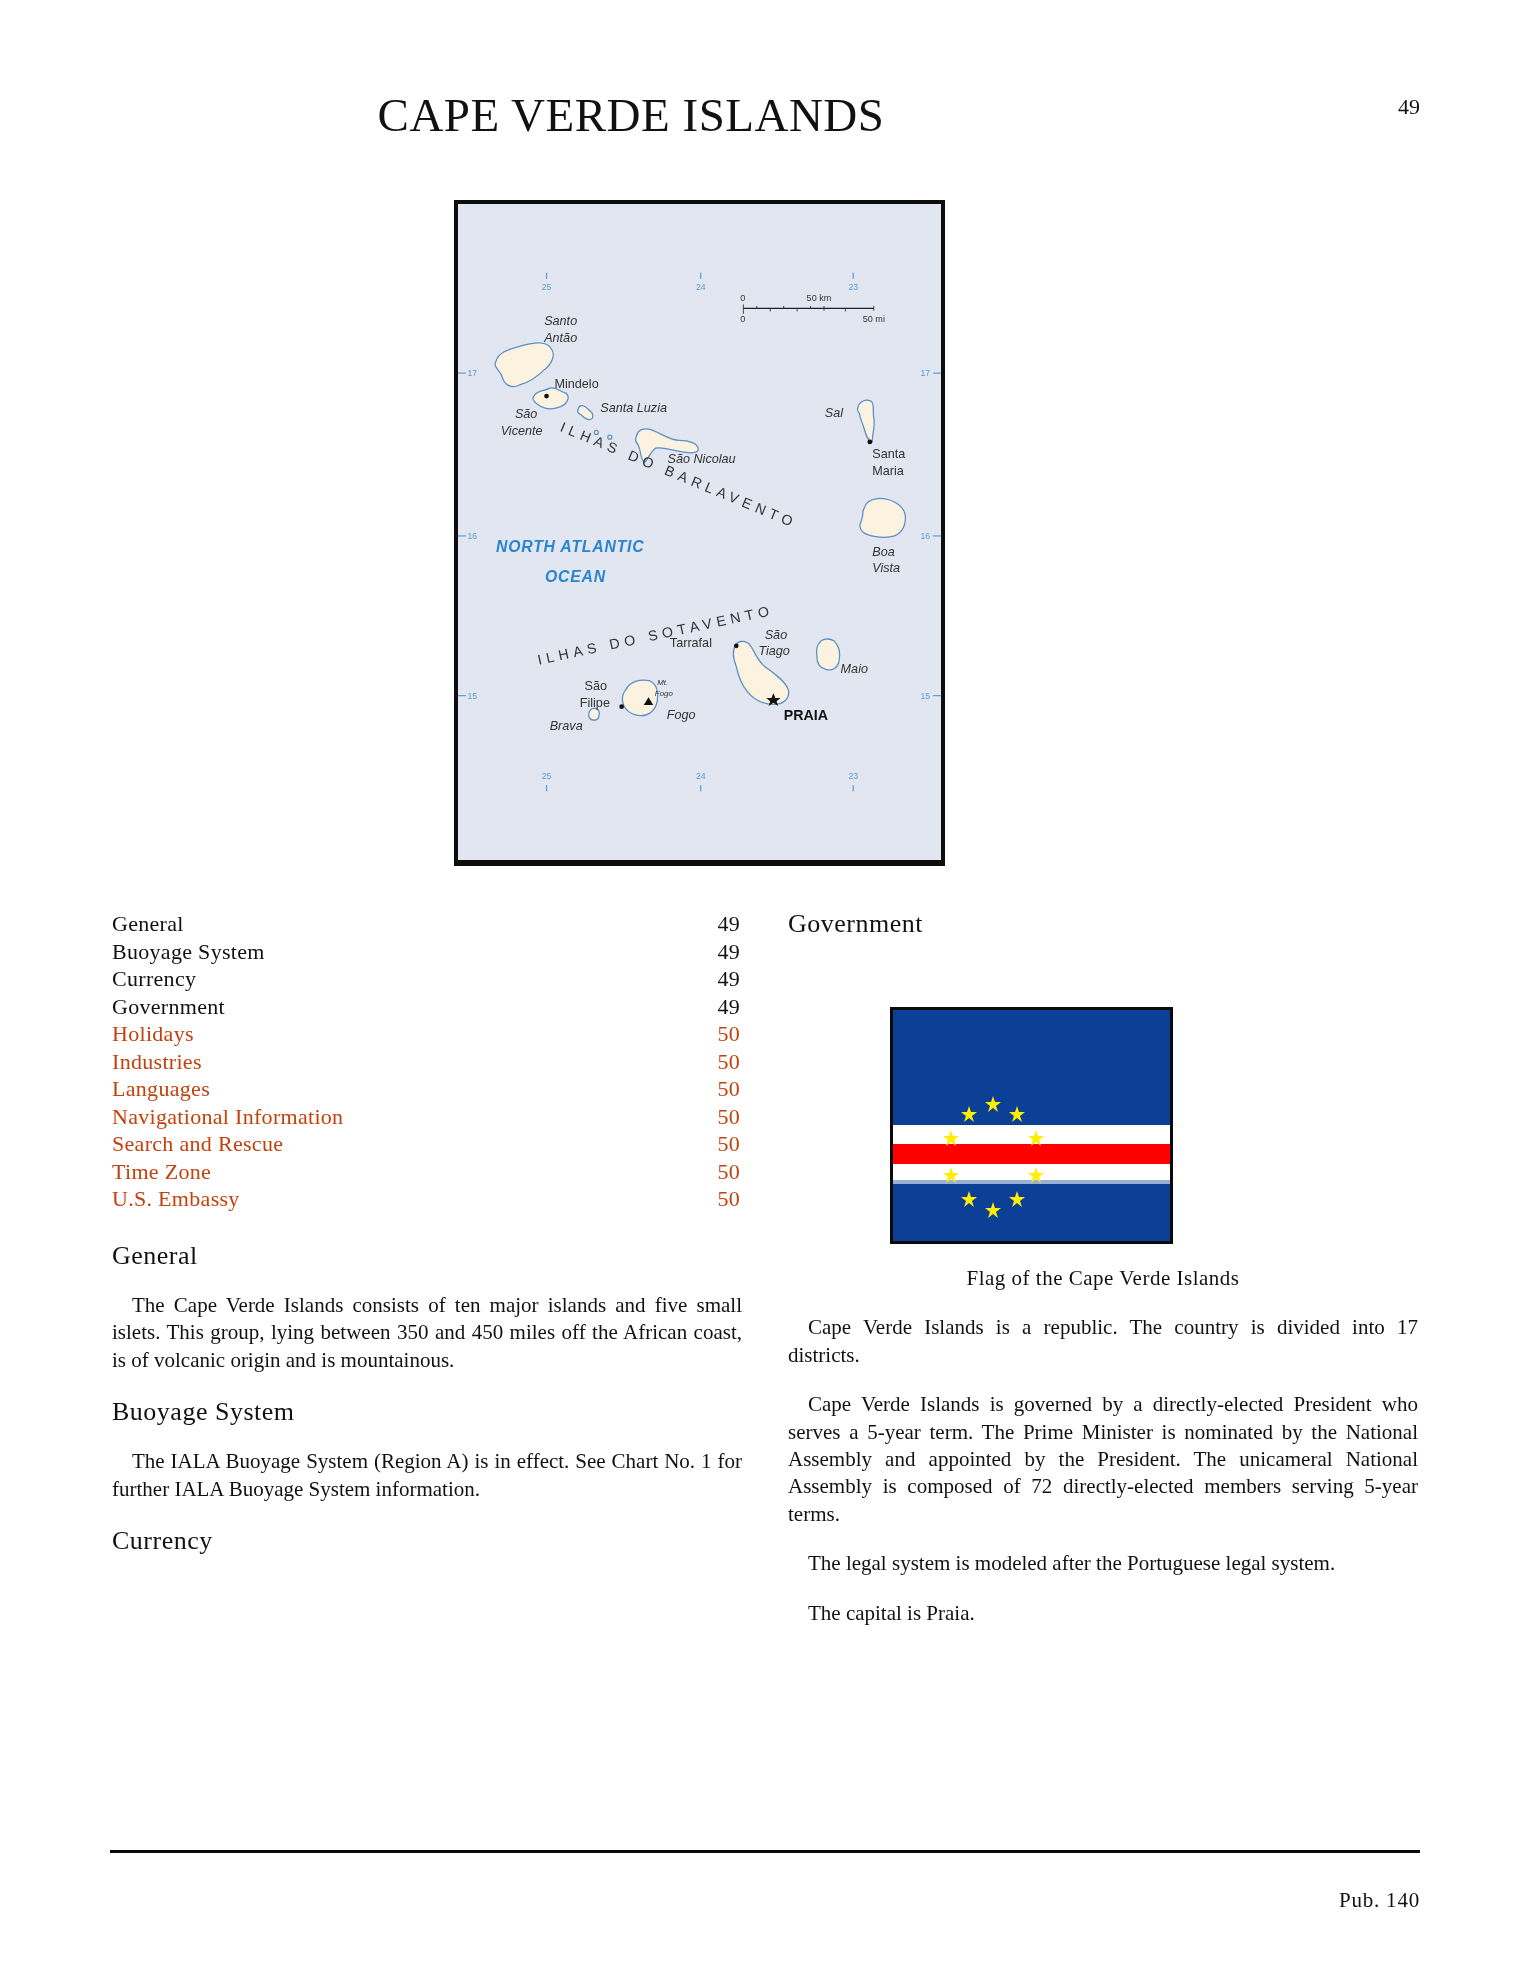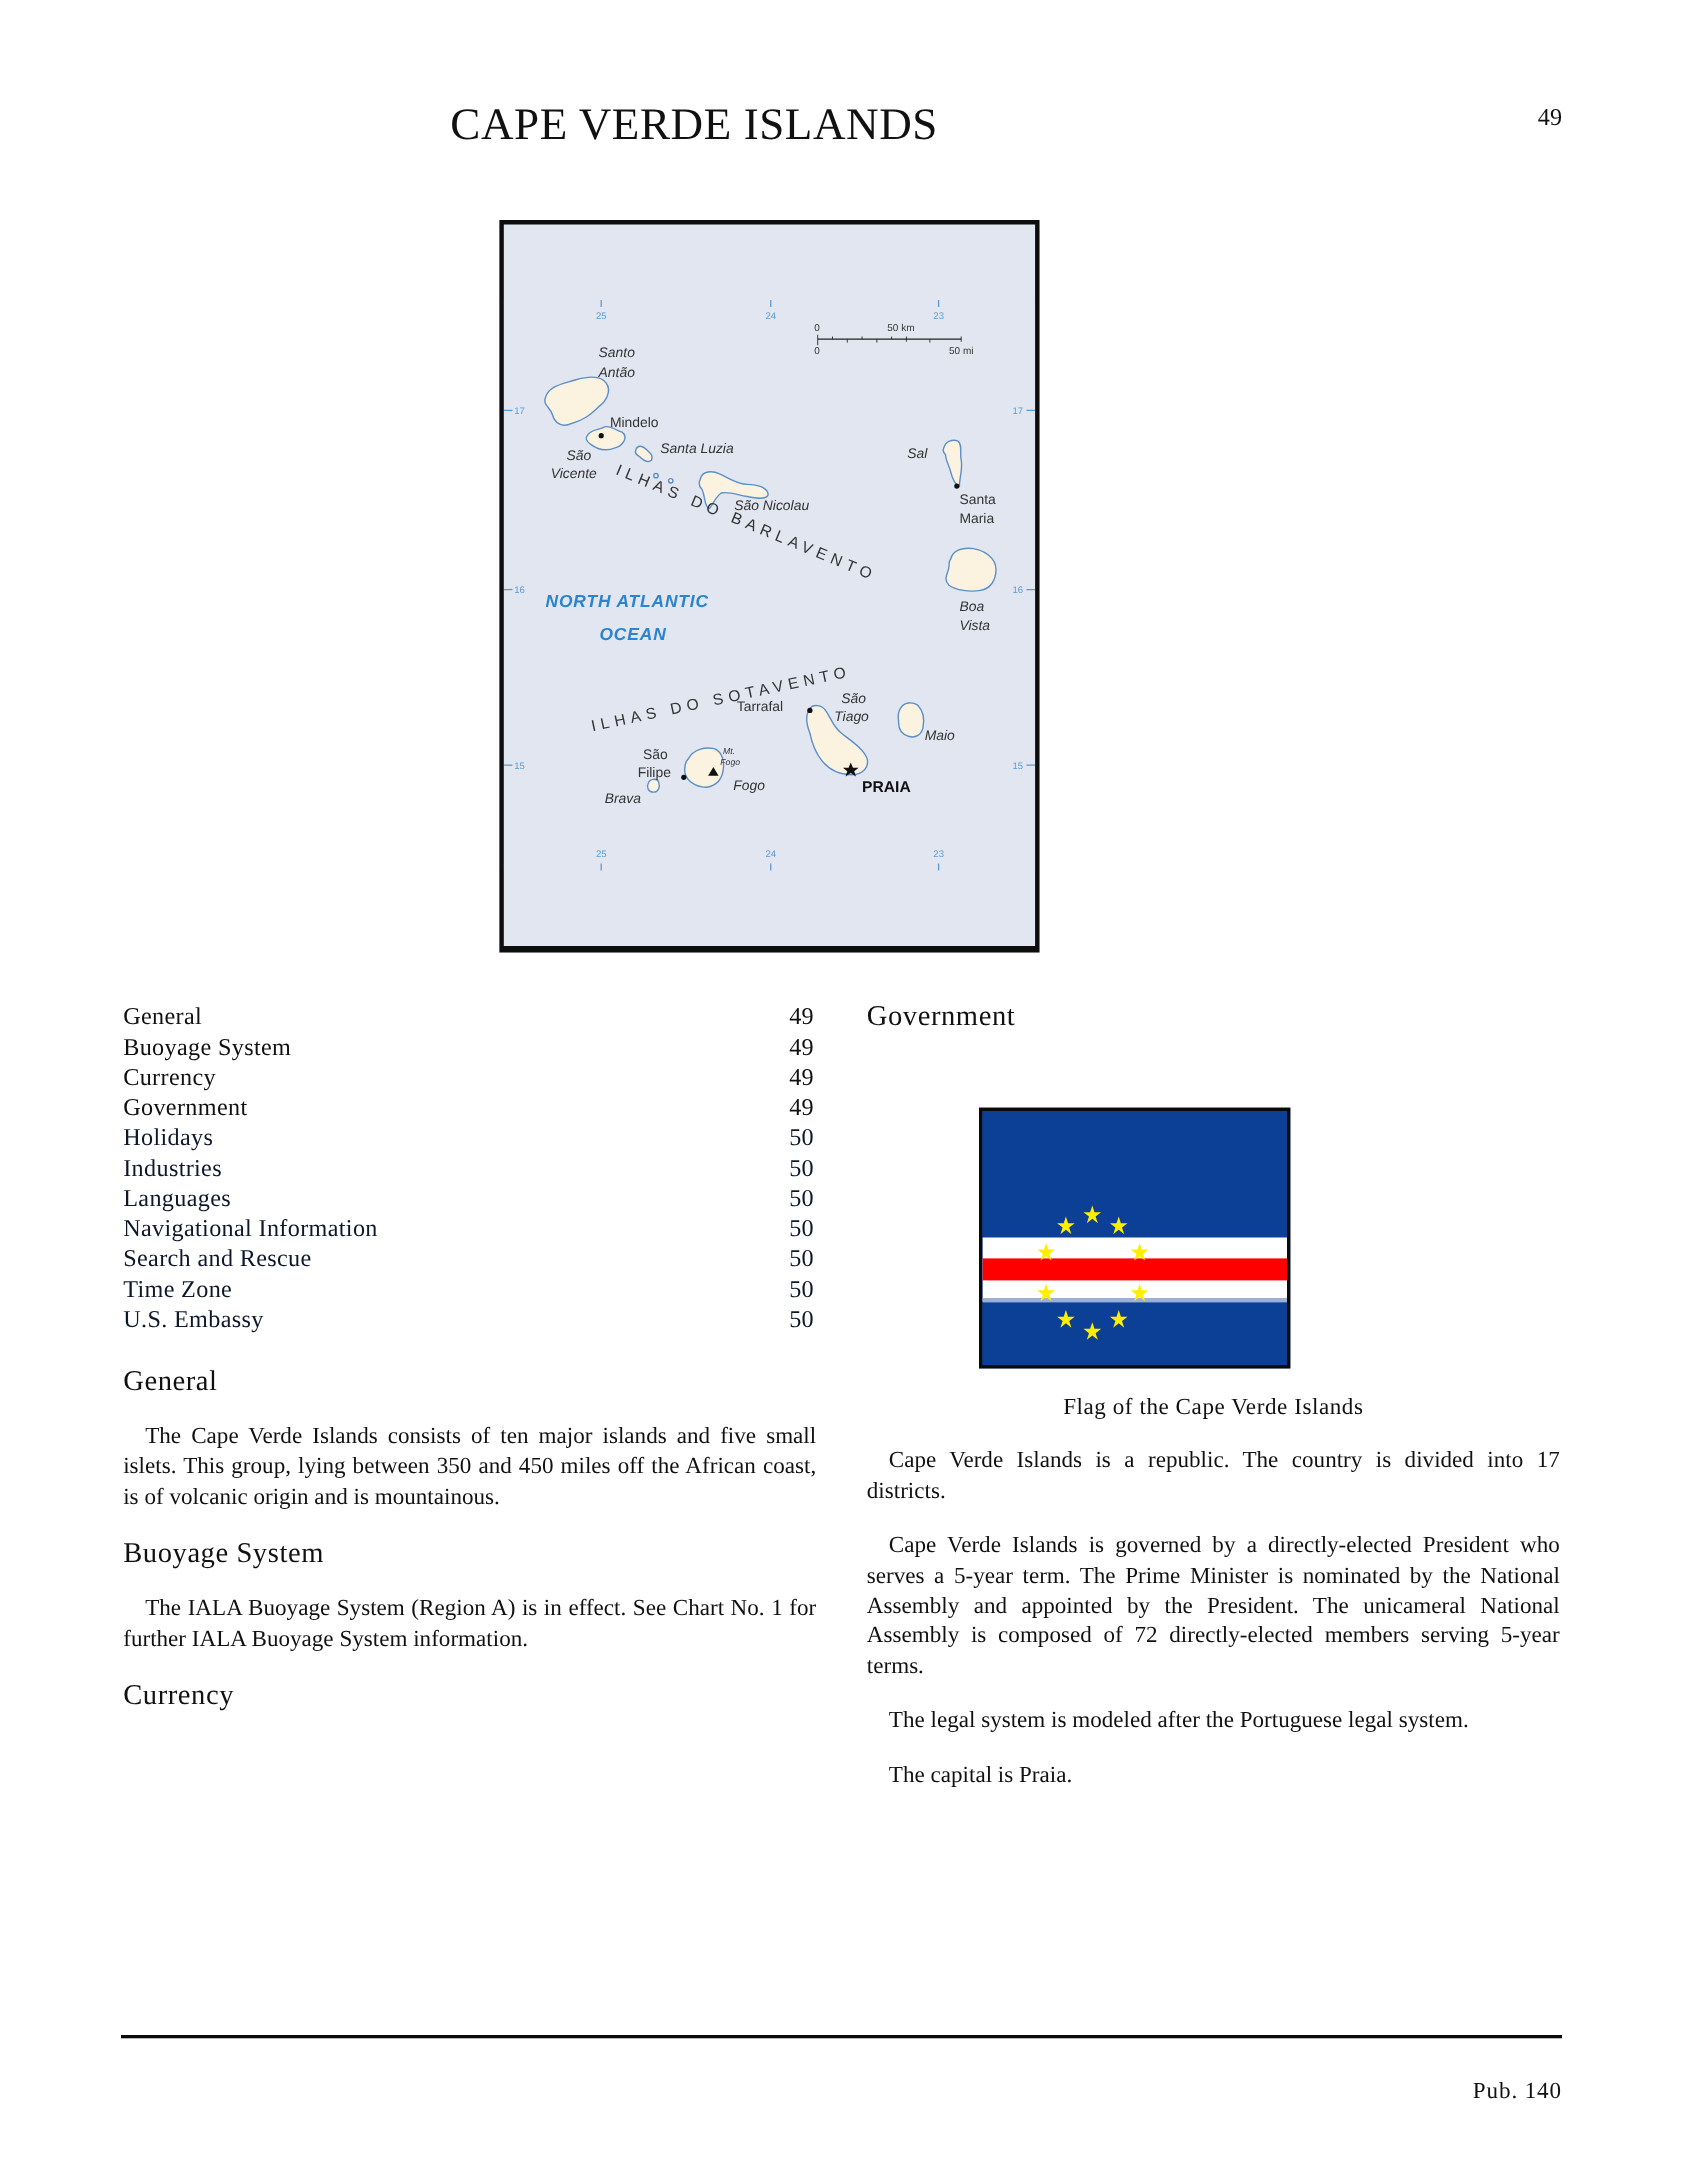--- a/index.html
+++ b/index.html
@@ -1,26 +1,26 @@
 <!DOCTYPE html>
 <html><head>
 <meta charset="utf-8">
 <style>
   html, body { margin: 0; padding: 0; background: #ffffff; }
   body { width: 1530px; height: 1980px; position: relative; overflow: hidden;
          font-family: "Liberation Serif", "DejaVu Serif", serif; color: #111; }
   .abs { position: absolute; }
-  .page-title { left: 0; width: 1262px; top: 88px; text-align: center; font-size: 41px; letter-spacing: 0.5px; }
+  .page-title { left: 0; width: 1262px; top: 88px; text-align: center; font-size: 47px; letter-spacing: 0.5px; }
   .page-number { right: 110px; top: 94px; font-size: 22px; }
   .map-frame { left: 454px; top: 200px; width: 491px; height: 666px; box-sizing: border-box;
                border: 4px solid #0d0d0d; border-bottom-width: 6px; background: #e1e6f0; }
   .map-frame svg { display: block; width: 100%; height: 100%; }
   .toc { left: 112px; top: 910px; width: 628px; font-size: 22px; }
   .toc-row { display: flex; justify-content: space-between; height: 27.5px; line-height: 27.5px; letter-spacing: 0.3px; }
-  .toc-row.link { color: #0f172a; cursor: pointer; }
+  .toc-row.link { color: #c2410c; cursor: pointer; }
   .col { width: 630px; font-size: 21px; line-height: 27.4px; }
   .col-left { left: 112px; top: 1240px; }
   .col-right { left: 788px; top: 908px; }
   h2 { font-weight: normal; font-size: 26px; margin: 0; letter-spacing: 0.5px; line-height: 32px; }
   p { margin: 0; text-align: justify; text-indent: 20px; font-family: Liberation Serif, serif; }
   .gap-s { height: 22px; }
   .gap-m { height: 20px; }
   .flag { width: 283px; height: 237px; box-sizing: border-box; border: 3px solid #0a0a0a;
           margin: 67px 0 0 102px; background: #0c3f96; position: relative; overflow: hidden; }
   .flag svg { display: block; width: 100%; height: 100%; }

